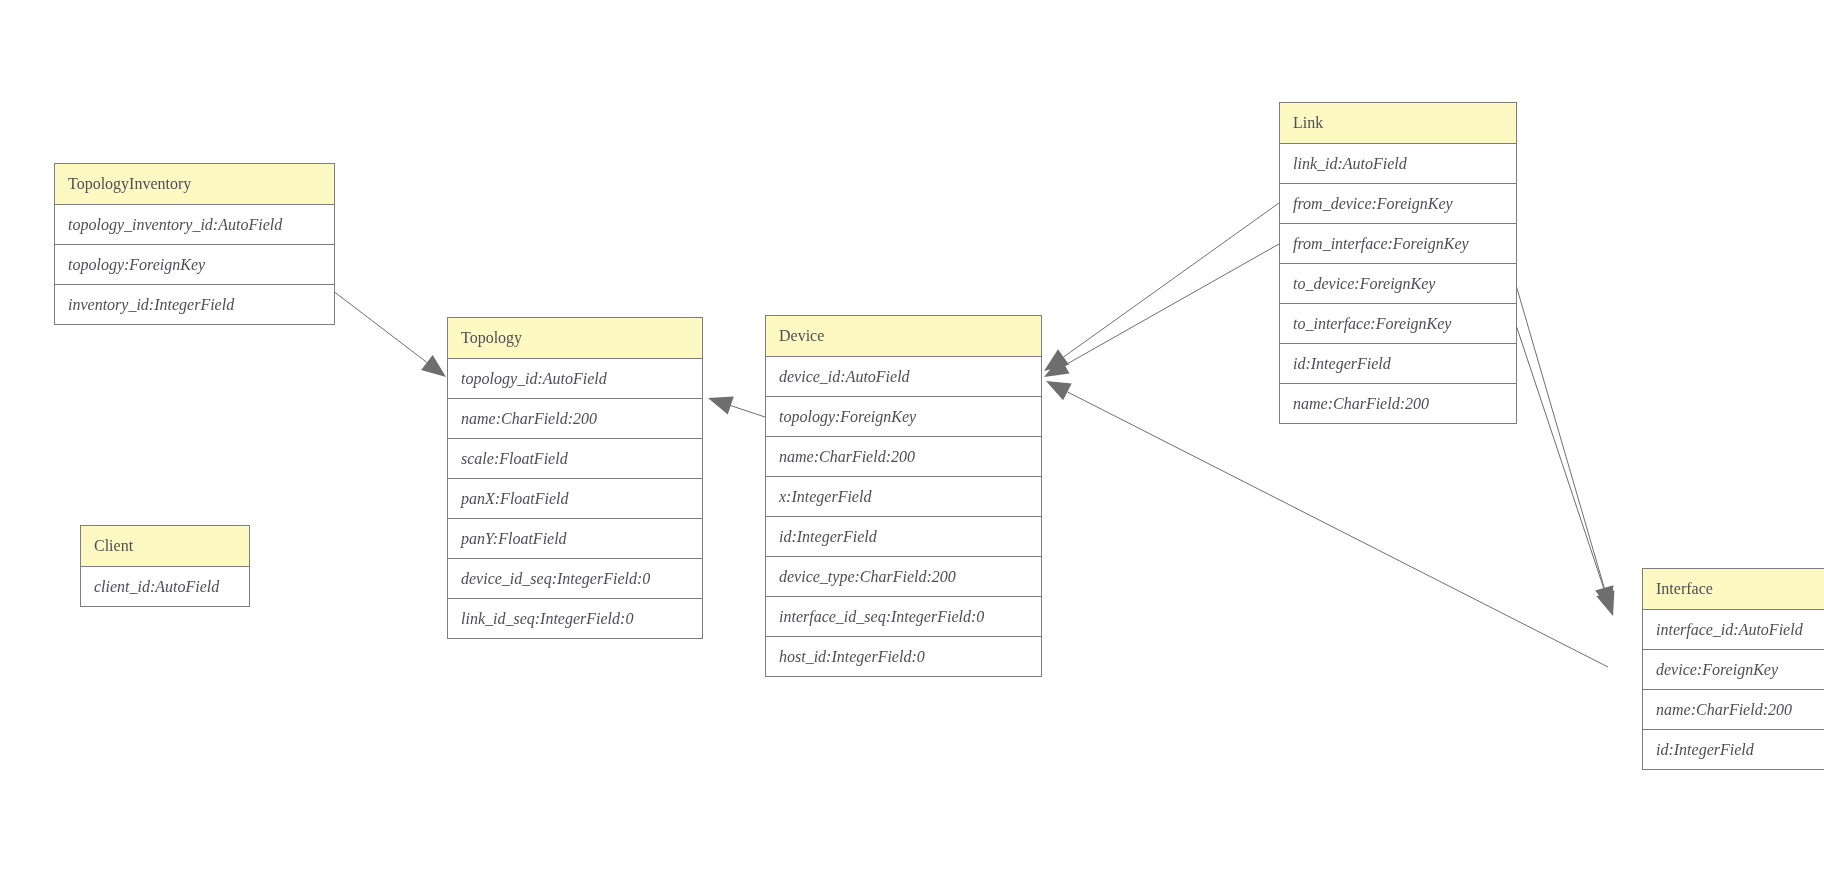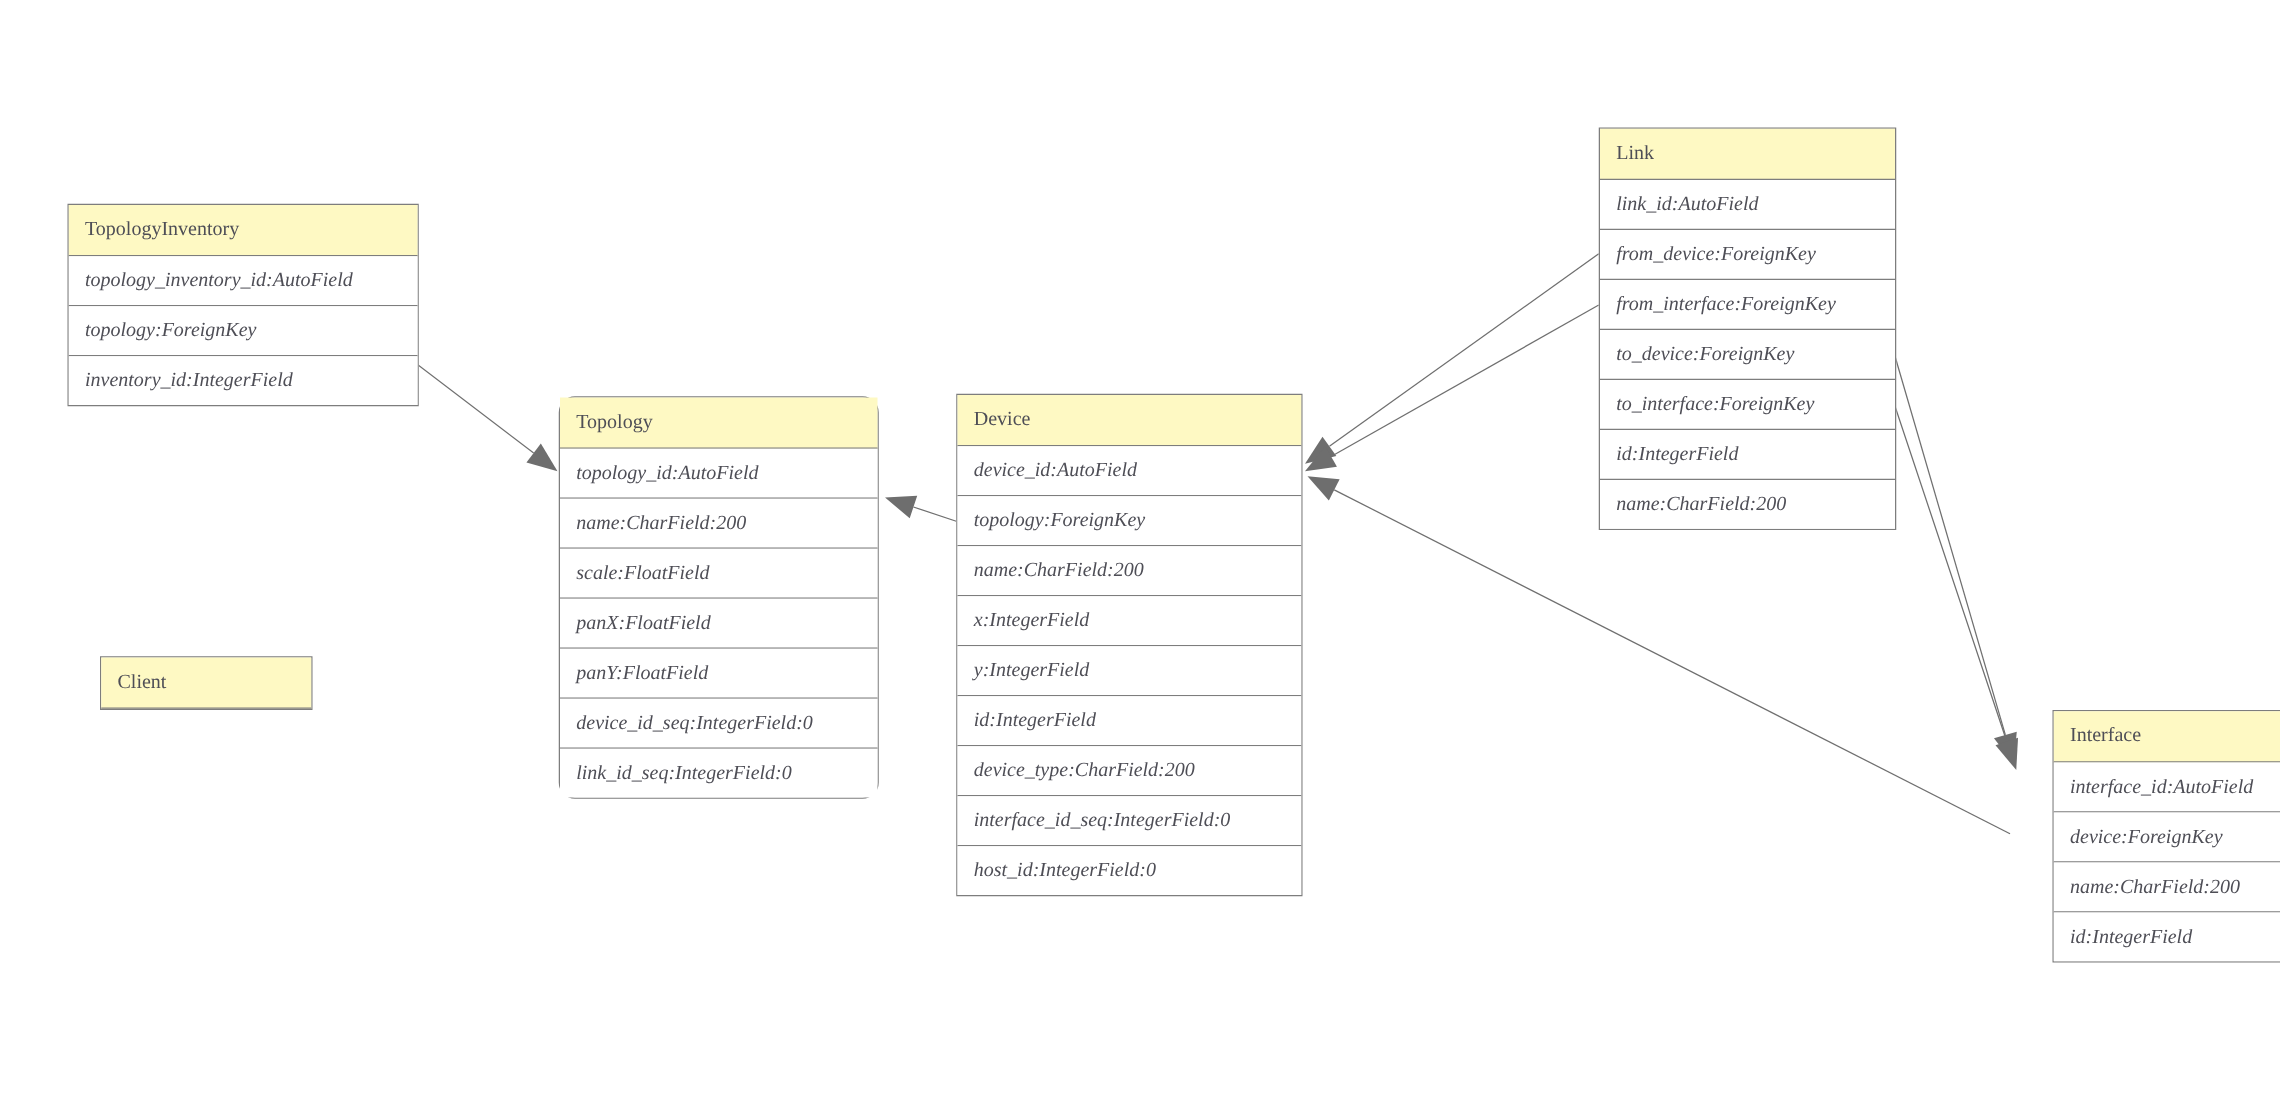--- a/index.html
+++ b/index.html
@@ -81,51 +81,53 @@
     <div class="node-header">
       <span>TopologyInventory</span>
     </div>
     <div class="node-rows">
         <div class="field-row">topology_inventory_id:AutoField</div>
         <div class="field-row">topology:ForeignKey</div>
         <div class="field-row">inventory_id:IntegerField</div>
       </div>
   </div>
 
-  <div class="node" style="left: 447px; top: 317px; width: 256px; border-radius: 13px;">
+  <div class="node" style="left: 447px; top: 317px; width: 256px;">
     <div class="node-header">
       <span>Topology</span>
     </div>
     <div class="node-rows">
         <div class="field-row">topology_id:AutoField</div>
         <div class="field-row">name:CharField:200</div>
         <div class="field-row">scale:FloatField</div>
         <div class="field-row">panX:FloatField</div>
         <div class="field-row">panY:FloatField</div>
         <div class="field-row">device_id_seq:IntegerField:0</div>
         <div class="field-row">link_id_seq:IntegerField:0</div>
       </div>
   </div>
 
   <div class="node" style="left: 80px; top: 525px; width: 170px;">
     <div class="node-header">
       <span>Client</span>
     </div>
+    <div class="node-rows">
+        <div class="field-row">client_id:AutoField</div>
+      </div>
   </div>
 
   <div class="node" style="left: 765px; top: 315px; width: 277px;">
     <div class="node-header">
       <span>Device</span>
     </div>
     <div class="node-rows">
         <div class="field-row">device_id:AutoField</div>
         <div class="field-row">topology:ForeignKey</div>
         <div class="field-row">name:CharField:200</div>
         <div class="field-row">x:IntegerField</div>
-        <div class="field-row">y:IntegerField</div>
         <div class="field-row">id:IntegerField</div>
         <div class="field-row">device_type:CharField:200</div>
         <div class="field-row">interface_id_seq:IntegerField:0</div>
         <div class="field-row">host_id:IntegerField:0</div>
       </div>
   </div>
 
   <div class="node" style="left: 1279px; top: 102px; width: 238px;">
     <div class="node-header">
       <span>Link</span>

